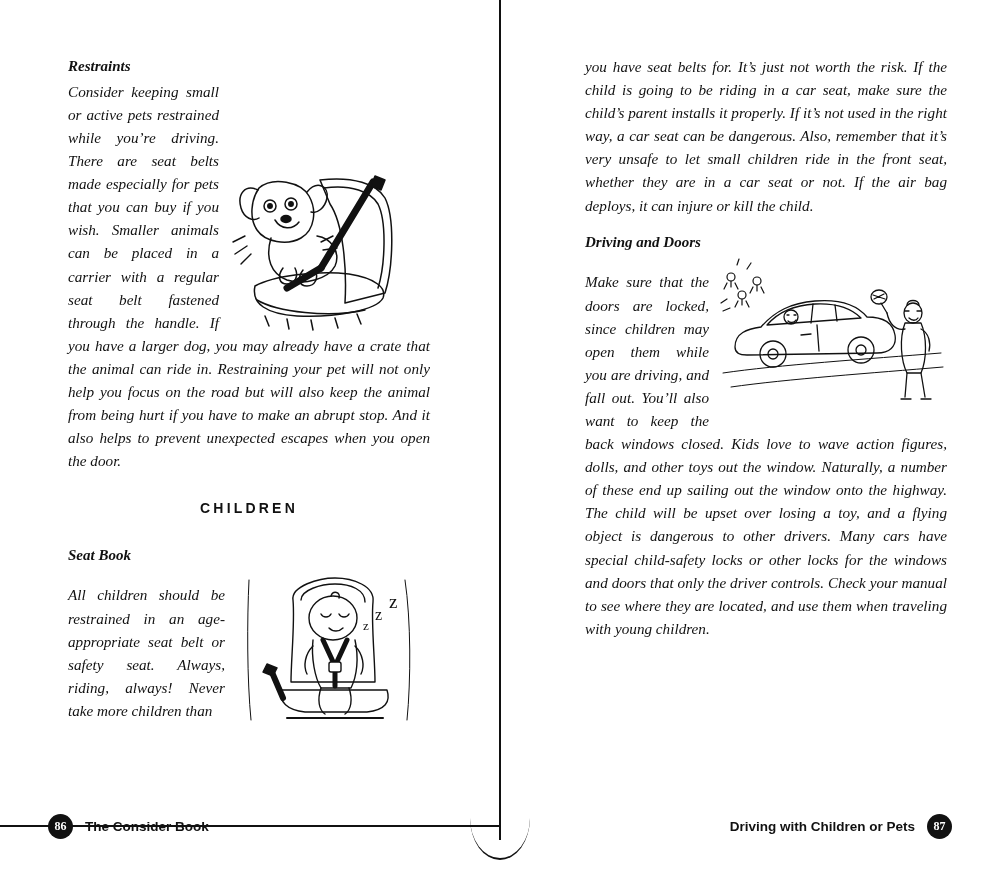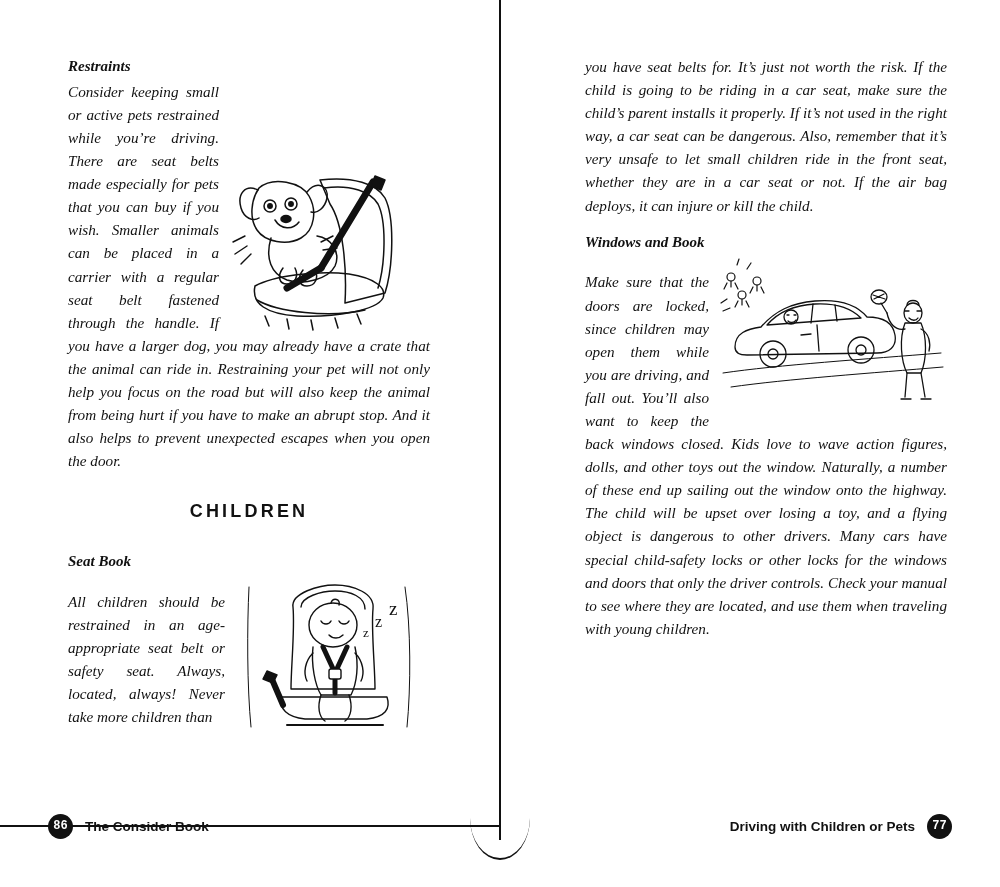--- a/index.html
+++ b/index.html
@@ -72,21 +72,21 @@
   p.body {
     margin: 0 0 14px 0;
     font-style: italic;
   }
   p.tight { margin-bottom: 0; margin-top: 17px; }
 
   .sectionhead {
     text-align: center;
     font-family: "Liberation Sans", sans-serif;
     font-weight: bold;
-    font-size: 18px;
+    font-size: 14px;
     letter-spacing: 3.2px;
     margin: 26px 0 24px 0;
   }
 
   
   .float-left-img {
     float: left;
     width: 205px;
     height: 215px;
     margin: 4px 8px 2px 0;
@@ -114,21 +114,21 @@
     align-items: center;
   }
   .footer.left  { left: 48px; }
   .footer.right { right: 48px; }
   .pagenum {
     width: 25px;
     height: 25px;
     border-radius: 50%;
     background: #111;
     color: #fff;
-    font-family: Liberation Mono, monospace;
+    font-family: Liberation Serif, serif;
     font-weight: bold;
     font-size: 12px;
     display: flex;
     align-items: center;
     justify-content: center;
   }
   .footer-text {
     font-family: "Liberation Sans", sans-serif;
     font-weight: bold;
     font-size: 13.5px;
@@ -240,36 +240,36 @@
             <text x="128" y="60" font-family="Liberation Serif, serif" font-size="13" fill="#111" stroke="none">z</text>
             <text x="140" y="50" font-family="Liberation Serif, serif" font-size="16" fill="#111" stroke="none">z</text>
             <text x="154" y="38" font-family="Liberation Serif, serif" font-size="19" fill="#111" stroke="none">z</text>
 
             <path d="M36 100 L48 128" stroke-width="6"></path>
             <path d="M32 94 L42 98 L38 106 L28 102 Z" fill="#111"></path>
           </g>
         </svg>
       </div>
 
-      <p class="body tight">All children should be restrained in an age-appropriate seat belt or safety seat. Always, located, always! Never take more children than</p>
+      <p class="body tight">All children should be restrained in an age-appropriate seat belt or safety seat. Always, riding, always! Never take more children than</p>
     </div>
 
     <div class="rule left"></div>
     <div class="footer left">
       <div class="pagenum">86</div>
       <div class="footer-text">The Consider Book</div>
     </div>
   </div>
 
   <div class="page right">
     <div class="col">
 
       <p class="body">you have seat belts for. It’s just not worth the risk. If the child is going to be riding in a car seat, make sure the child’s parent installs it properly. If it’s not used in the right way, a car seat can be dangerous. Also, remember that it’s very unsafe to let small children ride in the front seat, whether they are in a car seat or not. If the air bag deploys, it can injure or kill the child.</p>
 
-      <div class="subhead">Windows and Book</div>
+      <div class="subhead">Driving and Doors</div>
 
       <div class="float-right-img2">
         <svg viewBox="0 0 230 165" width="230" height="165" aria-hidden="true">
           <g fill="none" stroke="#111" stroke-width="1.3" stroke-linecap="round" stroke-linejoin="round">
 
             <path d="M6 118 C60 110 150 104 224 98" stroke-width="1"></path>
             <path d="M14 132 C70 124 156 118 226 112" stroke-width="1"></path>
 
             <path d="M18 92 C18 78 30 74 44 72 C58 56 74 48 98 46 C122 44 140 50 150 62 C166 62 176 68 178 80 C180 92 172 98 160 98 L30 100 C22 100 18 98 18 92 Z"></path>
 
@@ -316,19 +316,19 @@
             </g>
           </g>
         </svg>
       </div>
 
       <p class="body tight">Make sure that the doors are locked, since children may open them while you are driving, and fall out. You’ll also want to keep the back windows closed. Kids love to wave action figures, dolls, and other toys out the window. Naturally, a number of these end up sailing out the window onto the highway. The child will be upset over losing a toy, and a flying object is dangerous to other drivers. Many cars have special child-safety locks or other locks for the windows and doors that only the driver controls. Check your manual to see where they are located, and use them when traveling with young children.</p>
     </div>
 
     <div class="footer right">
       <div class="footer-text">Driving with Children or Pets</div>
-      <div class="pagenum">77</div>
+      <div class="pagenum">87</div>
     </div>
   </div>
 
   <div class="spine"></div>
   <div class="spine-curve"></div>
 </div>
 
 </body></html>

